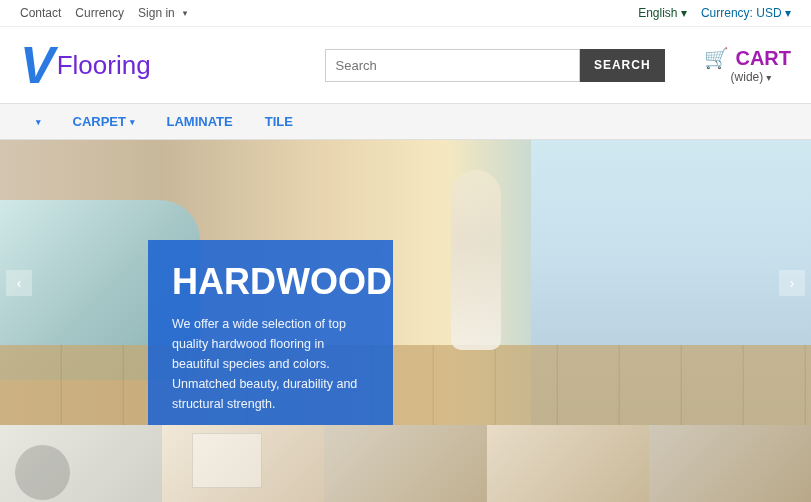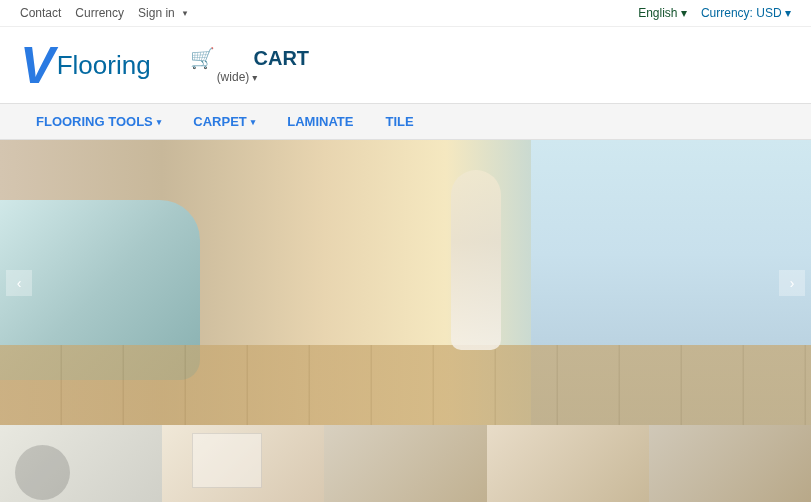--- a/index.html
+++ b/index.html
@@ -35,21 +35,21 @@
     .logo-v {
       font-size: 52px;
       font-weight: 900;
       color: #2a7ae2;
       line-height: 1;
       font-style: italic;
     }
     .logo-text {
       font-size: 26px;
       font-weight: 400;
-      color: #0369a1;
+      color: #6d28d9;
       margin-left: 2px;
     }
     .search-bar {
       display: flex;
       flex: 1;
       max-width: 340px;
       margin-left: auto;
     }
     .search-input {
       flex: 1;
@@ -81,25 +81,24 @@
       display: flex;
       align-items: center;
       gap: 6px;
       text-decoration: none;
     }
     .cart-icon {
       color: #2a7ae2;
       font-size: 20px;
     }
     .cart-label {
-      color: #0c4a6e;
+      color: #a21caf;
       font-size: 20px;
       font-weight: bold;
       text-transform: uppercase;
-      margin-left: 32px;
     }
     .cart-empty {
       font-size: 12px;
       color: #555;
       margin-left: 26px;
       display: flex;
       align-items: center;
       gap: 3px;
     }
     .cart-arrow { font-size: 10px; color: #555; }
@@ -297,36 +296,39 @@
     </div>
   </div>
 </div>
 
 <div class="header">
   <a href="#" class="logo">
     <span class="logo-v">V</span>
     <span class="logo-text">Flooring</span>
   </a>
 
+  <div class="search-bar">
+    <input type="text" class="search-input" placeholder="Search" style="">
+    <button class="search-btn">SEARCH</button>
+  </div>
 
   <div class="cart-area">
     <div class="cart-link">
       <span class="cart-icon">🛒</span>
       <span class="cart-label">CART</span>
     </div>
     <div class="cart-empty">
       <span>(wide)</span>
       <span class="cart-arrow">▾</span>
     </div>
   </div>
 </div>
 
 <nav class="nav">
   <a href="#" class="nav-item">
-    <span>FLOORING TOOLS</span>
     <span class="nav-arrow dropdown-arrow">▾</span>
   </a>
   <a href="#" class="nav-item">
     <span>CARPET</span>
     <span class="nav-arrow dropdown-arrow">▾</span>
   </a>
   <a href="#" class="nav-item">
     <span>LAMINATE</span>
   </a>
   <a href="#" class="nav-item">
@@ -341,20 +343,25 @@
   <div class="hero-floor"></div>
   <div class="hero-person"></div>
 
   <div class="hero-nav-left">
     <span>‹</span>
   </div>
   <div class="hero-nav-right">
     <span>›</span>
   </div>
 
+  <div class="hero-text-box">
+    <div class="hero-title">HARDWOOD</div>
+    <div class="hero-desc">We offer a wide selection of top quality hardwood flooring in beautiful species and colors. Unmatched beauty, durability and structural strength.</div>
+
+  </div>
 </div>
 
 <div class="thumbnails">
   <div class="thumb thumb-1">
     <div class="thumb-circle"></div>
   </div>
   <div class="thumb thumb-2">
     <div class="thumb-frame"></div>
   </div>
   <div class="thumb thumb-3"></div>

